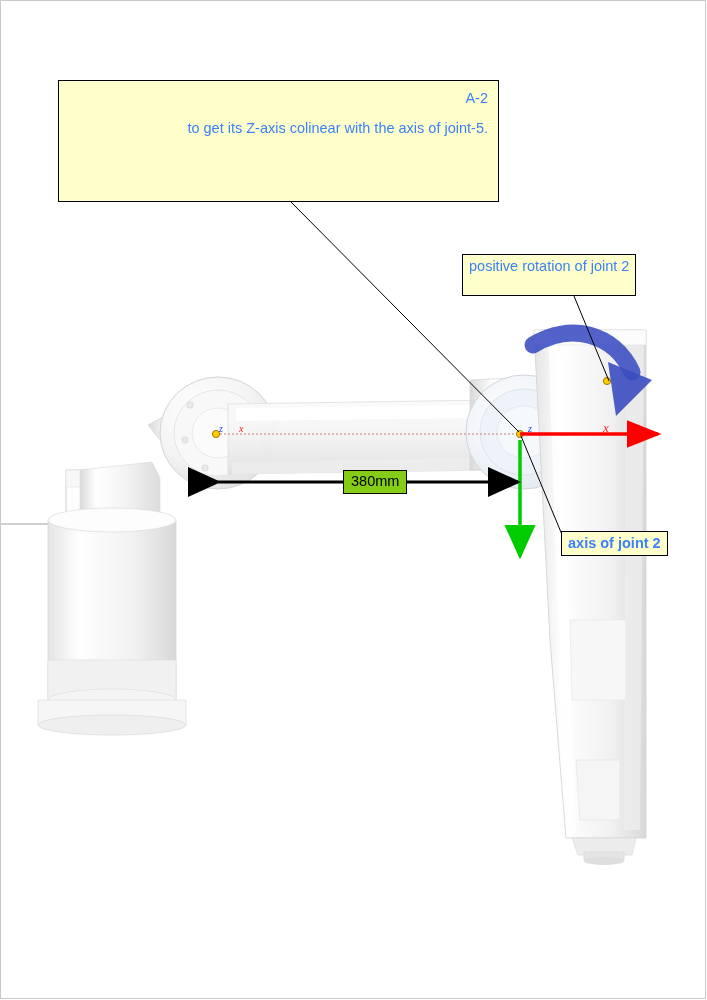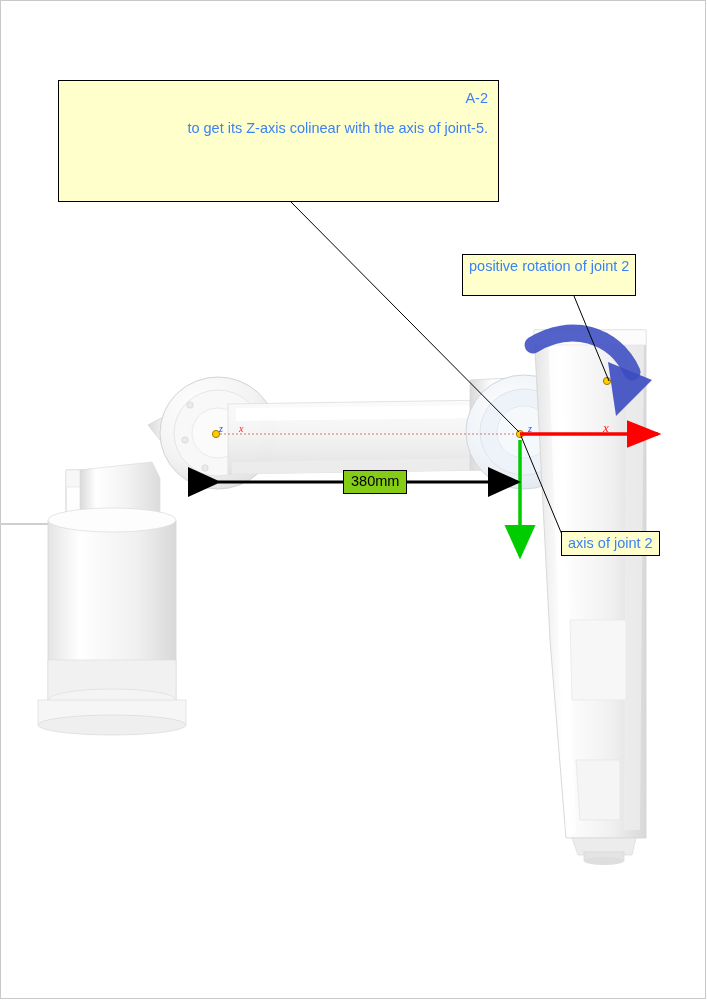--- a/index.html
+++ b/index.html
@@ -63,20 +63,21 @@
   }
   .note-rot {
     left: 462px;
     top: 254px;
     height: 42px;
   }
   .note-axis {
     left: 561px;
     top: 531px;
     height: 25px;
+    font-weight: bold;
   }
 
   .dim-label {
     position: absolute;
     left: 336px;
     top: 470px;
     background: #84cc16;
     border: 1px solid #000000;
     font-size: 14.5px;
     line-height: 17px;

